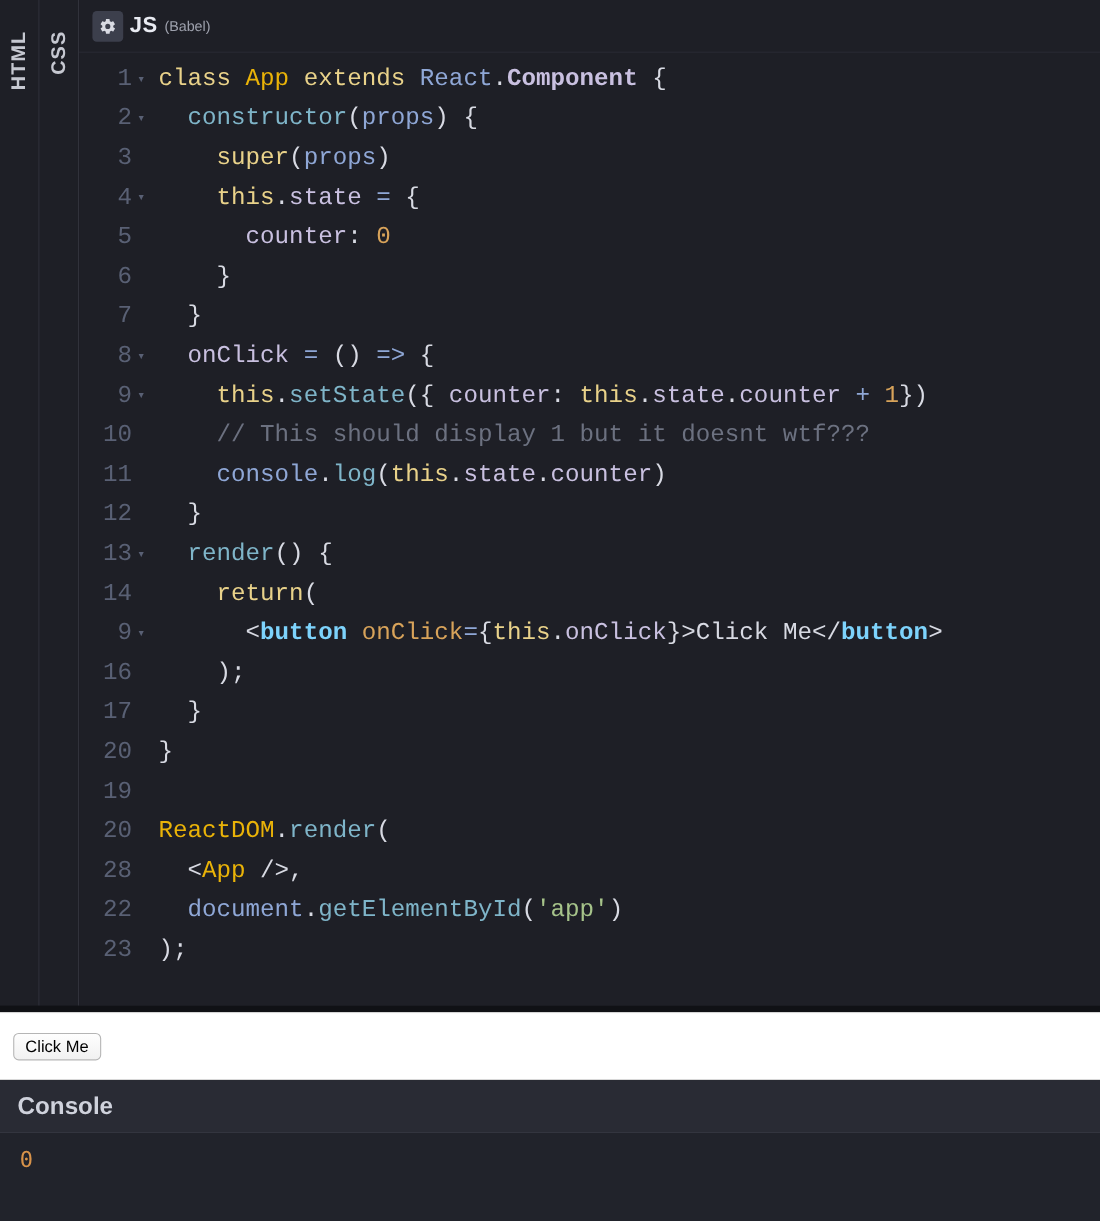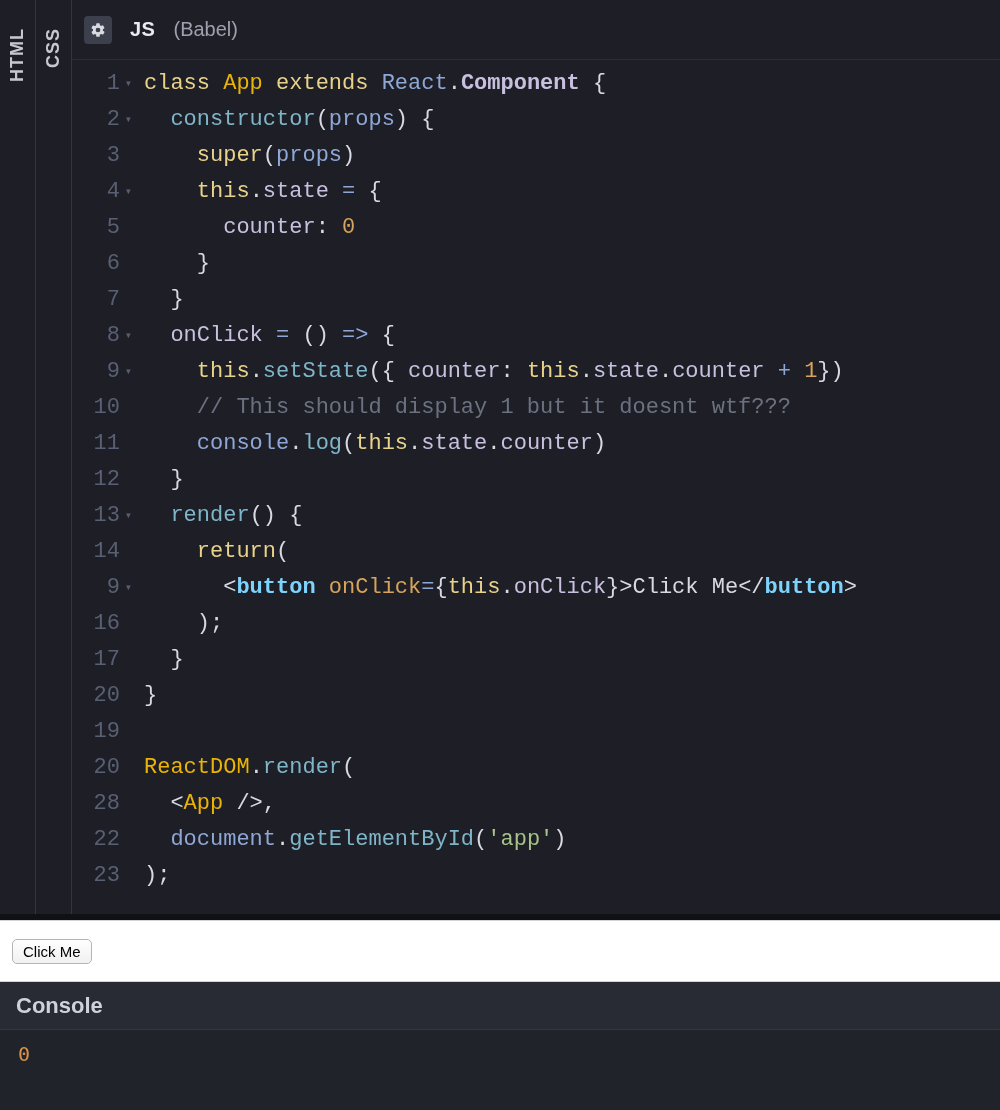--- a/index.html
+++ b/index.html
@@ -2,25 +2,25 @@
 <html><head>
 <meta charset="utf-8">
 <style>
   * { box-sizing: border-box; margin: 0; padding: 0; }
   html, body { width: 1000px; height: 1110px; font-family: "Helvetica Neue", Arial, sans-serif; background: #1e1f26; overflow: hidden; }
   .app { display: flex; flex-direction: column; width: 100%; height: 100%; }
   .editors { display: flex; flex-direction: row; height: 920px; background: #1e1f26; border-bottom: 6px solid #101115; }
   .vtab { width: 36px; background: #1e1f26; border-right: 1px solid #33353f; display: flex; align-items: flex-start; justify-content: center; padding-top: 28px; cursor: pointer; }
   .vtab span { writing-mode: vertical-rl; transform: rotate(180deg); color: #c6c8d1; font-size: 18px; font-weight: 600; letter-spacing: 1px; }
   .js-pane { flex: 1; display: flex; flex-direction: column; background: #1e1f26; }
-  .pane-header { height: 60px; display: flex; align-items: center; gap: 18px; padding: 0 12px; background: #1e1f26; border-bottom: 1px solid #2b2d36; }
+  .pane-header { height: 48px; display: flex; align-items: center; gap: 6px; padding: 0 12px; background: #1e1f26; border-bottom: 1px solid #2b2d36; }
   .gear-btn { width: 28px; height: 28px; display: flex; align-items: center; justify-content: center; background: #3c3f4c; border-radius: 4px; cursor: pointer; }
   .gear-btn svg { width: 16px; height: 16px; fill: #d9dbe3; }
   .pane-title { color: #e9ebf2; font-size: 20px; font-weight: 800; letter-spacing: 0.5px; }
-  .pane-sub { color: #9ea1ad; font-size: 20px; }
+  .pane-sub { color: #9ea1ad; font-size: 13px; }
   .code-area { flex: 1; display: flex; background: #1e1f26; font-family: "SFMono-Regular", Consolas, "Liberation Mono", Menlo, monospace; font-size: 22px; line-height: 36px; overflow: hidden; }
   .gutter { width: 56px; text-align: right; padding: 6px 8px 6px 0; color: #596074; user-select: none; }
   .gutter .ln { height: 36px; position: relative; }
   .gutter .fold::after { content: "▾"; position: absolute; right: -12px; top: 0; font-size: 12px; color: #596074; }
   .code { flex: 1; padding: 6px 12px 6px 16px; color: #d8dae3; white-space: pre; }
   .kw { color: #e9d28a; }
   .cls { color: #eab308; }
   .type { color: #8fa7d6; }
   .fn { color: #7fb5c9; }
   .var { color: #c9c0e0; font-weight: bold; }

